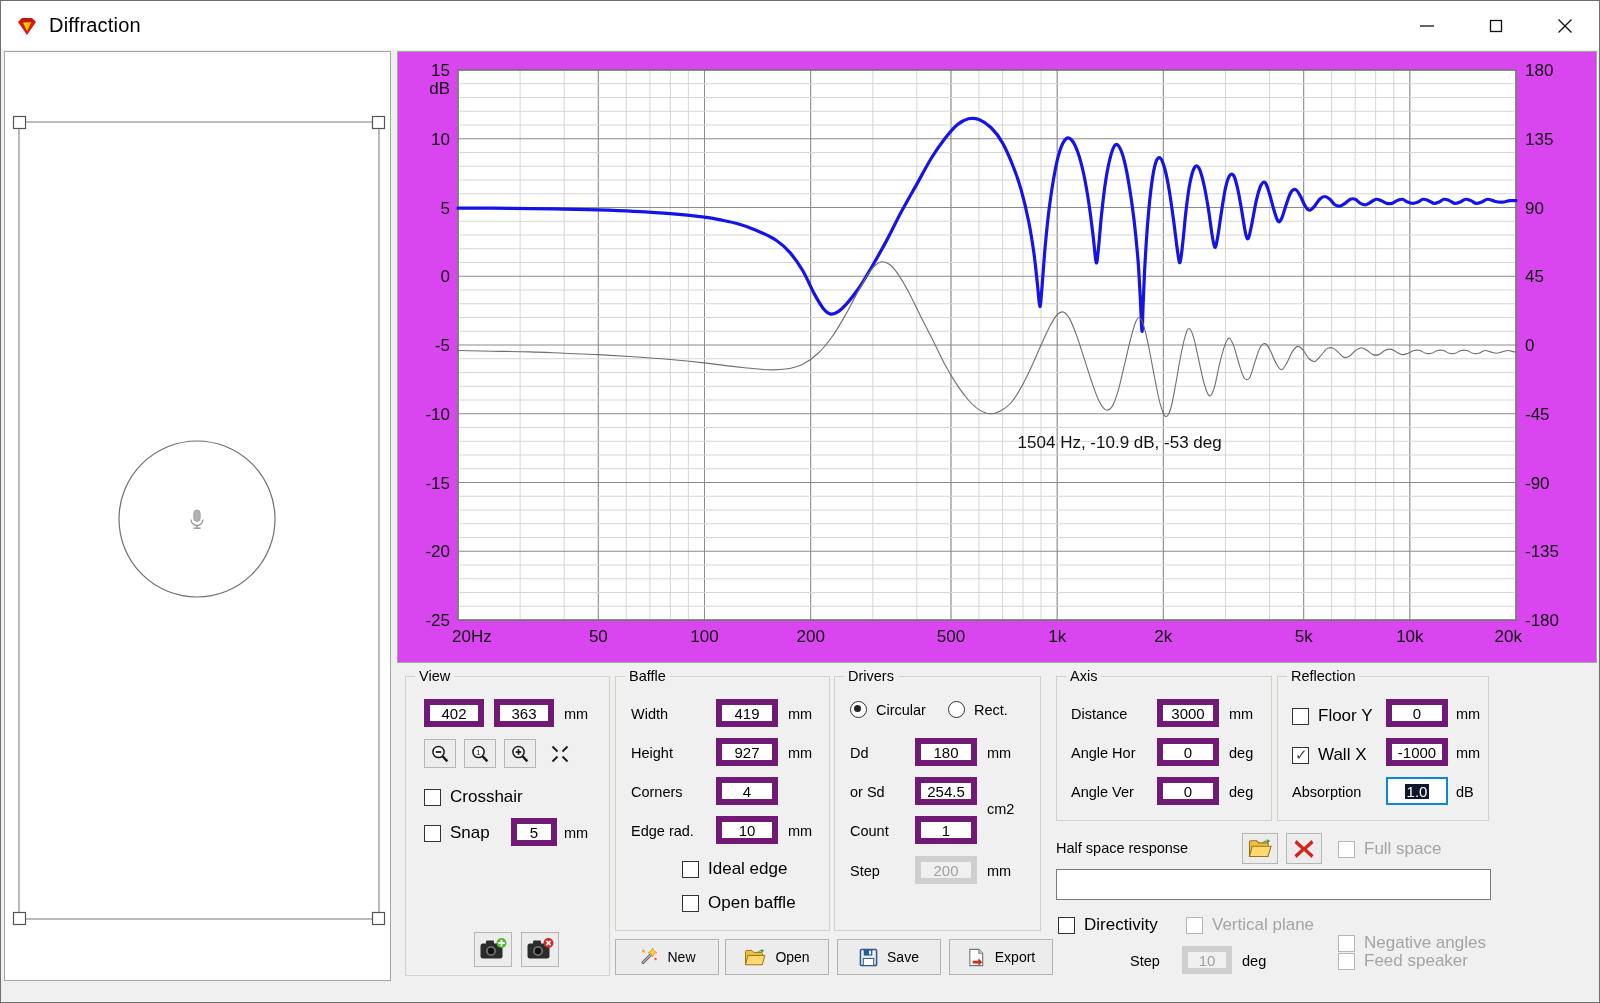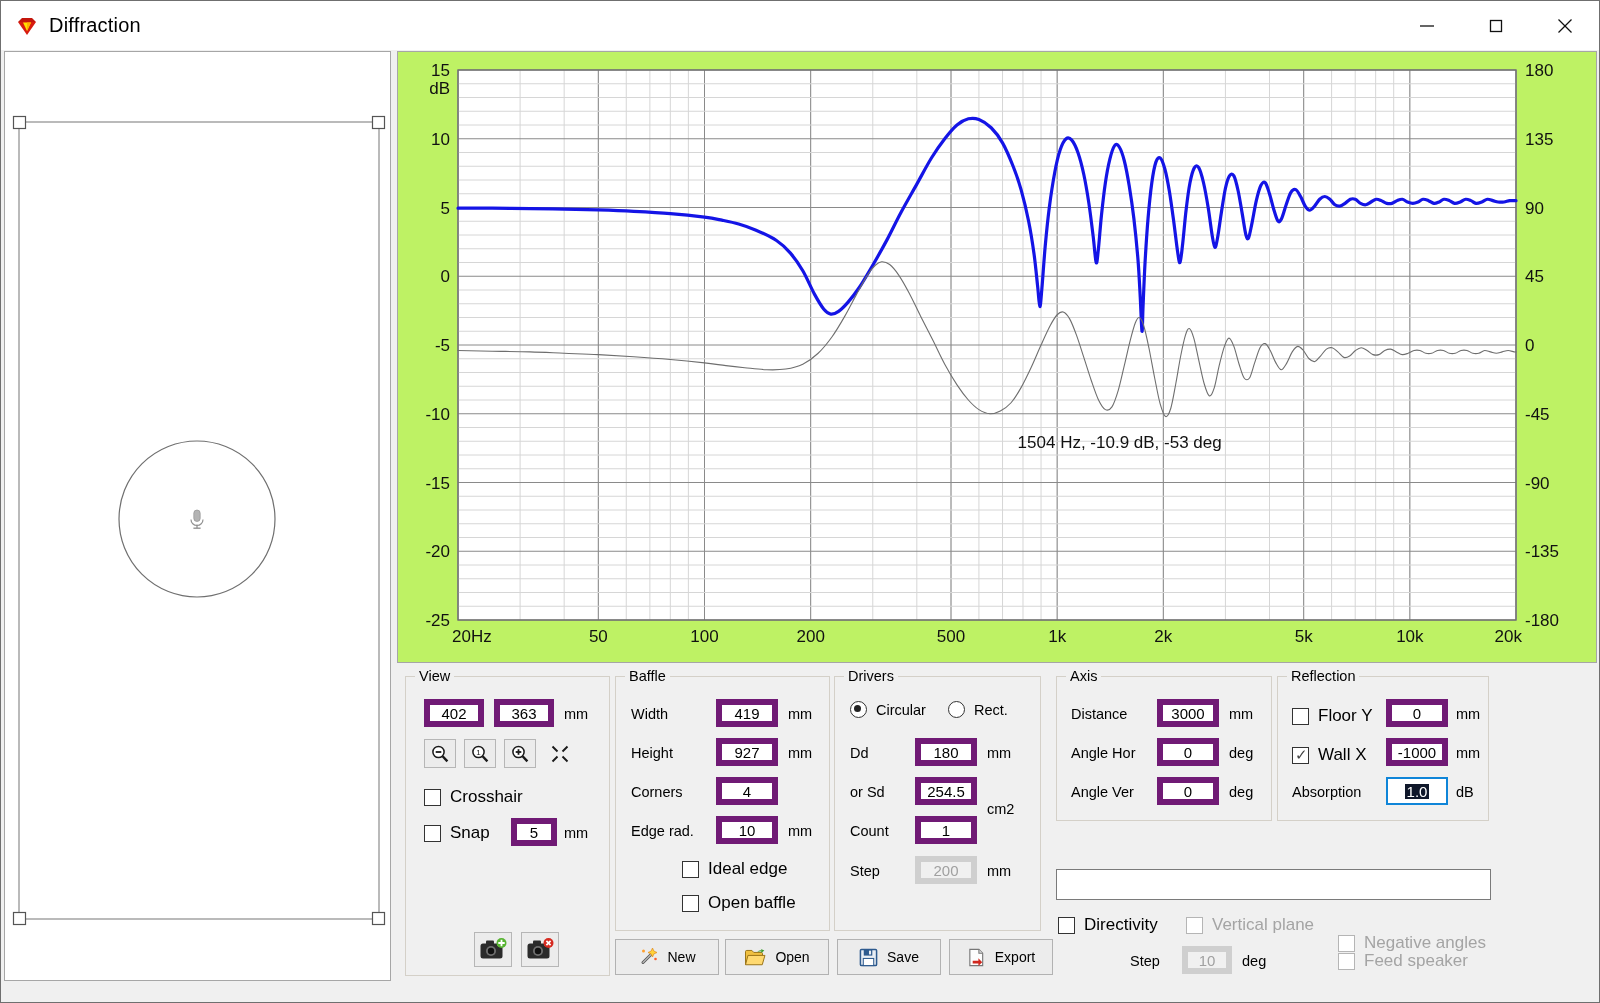--- a/index.html
+++ b/index.html
@@ -51,21 +51,21 @@
 
   
   #rightpanel {
     position: absolute; left: 396px; top: 50px;
     width: 1200px; height: 930px;
     background: #f0f0f0;
   }
   #graph-area {
     position: absolute; left: 0; top: 0;
     width: 1200px; height: 612px;
-    background: #bef264;
+    background: #d946ef;
     border: 1px solid #a6a6a6;
   }
   #graph-svg { display: block; }
 
   
   .group {
     position: absolute;
     border: 1px solid #d4d0c8;
     background: transparent;
   }
@@ -490,20 +490,39 @@
       <div class="tfield" style="left:108px; top:61px; width:62px; height:28px;">-1000</div>
       <div class="unit" style="left:178px; top:68px;">mm</div>
 
       <div class="lbl" style="left:14px; top:107px;">Absorption</div>
       <div class="tfield focused" style="left:108px; top:100px; width:62px; height:28px;">
         <span class="seltext">1.0</span>
       </div>
       <div class="unit" style="left:178px; top:107px;">dB</div>
     </div>
 
+    <div style="position:absolute; left:659px; top:782px; width:440px; height:32px;">
+      <div class="lbl" style="left:0px; top:7px;">Half space response</div>
+      <div class="tbtn" style="left:186px; top:0px; width:36px; height:31px;">
+        <svg width="24" height="21" viewBox="0 0 24 21">
+          <path d="M1.5 18.5 V4 a1.3 1.3 0 0 1 1.3 -1.3 H8.6 l2 2.2 H19 a1.3 1.3 0 0 1 1.3 1.3 V8" fill="#f0c040" stroke="#9a7418" stroke-width="1.1"></path>
+          <path d="M4.2 8.2 H23 L20 18.5 H1.5 Z" fill="#ffd970" stroke="#9a7418" stroke-width="1.1"></path>
+          <path d="M14.5 4.2 a5 5 0 0 1 5 -1.6 l-1.2 -1.8 l4 2.1 l-3.4 2.6 l0 -2" fill="#3a9a2e"></path>
+        </svg>
+      </div>
+      <div class="tbtn" style="left:230px; top:0px; width:36px; height:31px;">
+        <svg width="22" height="22" viewBox="0 0 22 22">
+          <path d="M3.5 2 L11 9 L18.5 2 L20.5 5 L13.8 11 L20.5 17 L18.5 20 L11 13 L3.5 20 L1.5 17 L8.2 11 L1.5 5 Z" fill="#d0281e"></path>
+        </svg>
+      </div>
+      <div class="cb" style="left:282px; top:6px;">
+        <span class="cbbox dim"></span>
+        <span class="cblabel dim">Full space</span>
+      </div>
+    </div>
 
     <div class="textbox-wide" style="left:659px; top:818px; width:435px; height:31px;"></div>
 
     <div style="position:absolute; left:659px; top:858px; width:440px; height:80px;">
       <div class="cb" style="left:2px; top:6px;">
         <span class="cbbox"></span>
         <span class="cblabel">Directivity</span>
       </div>
       <div class="cb" style="left:130px; top:6px;">
         <span class="cbbox dim"></span>

